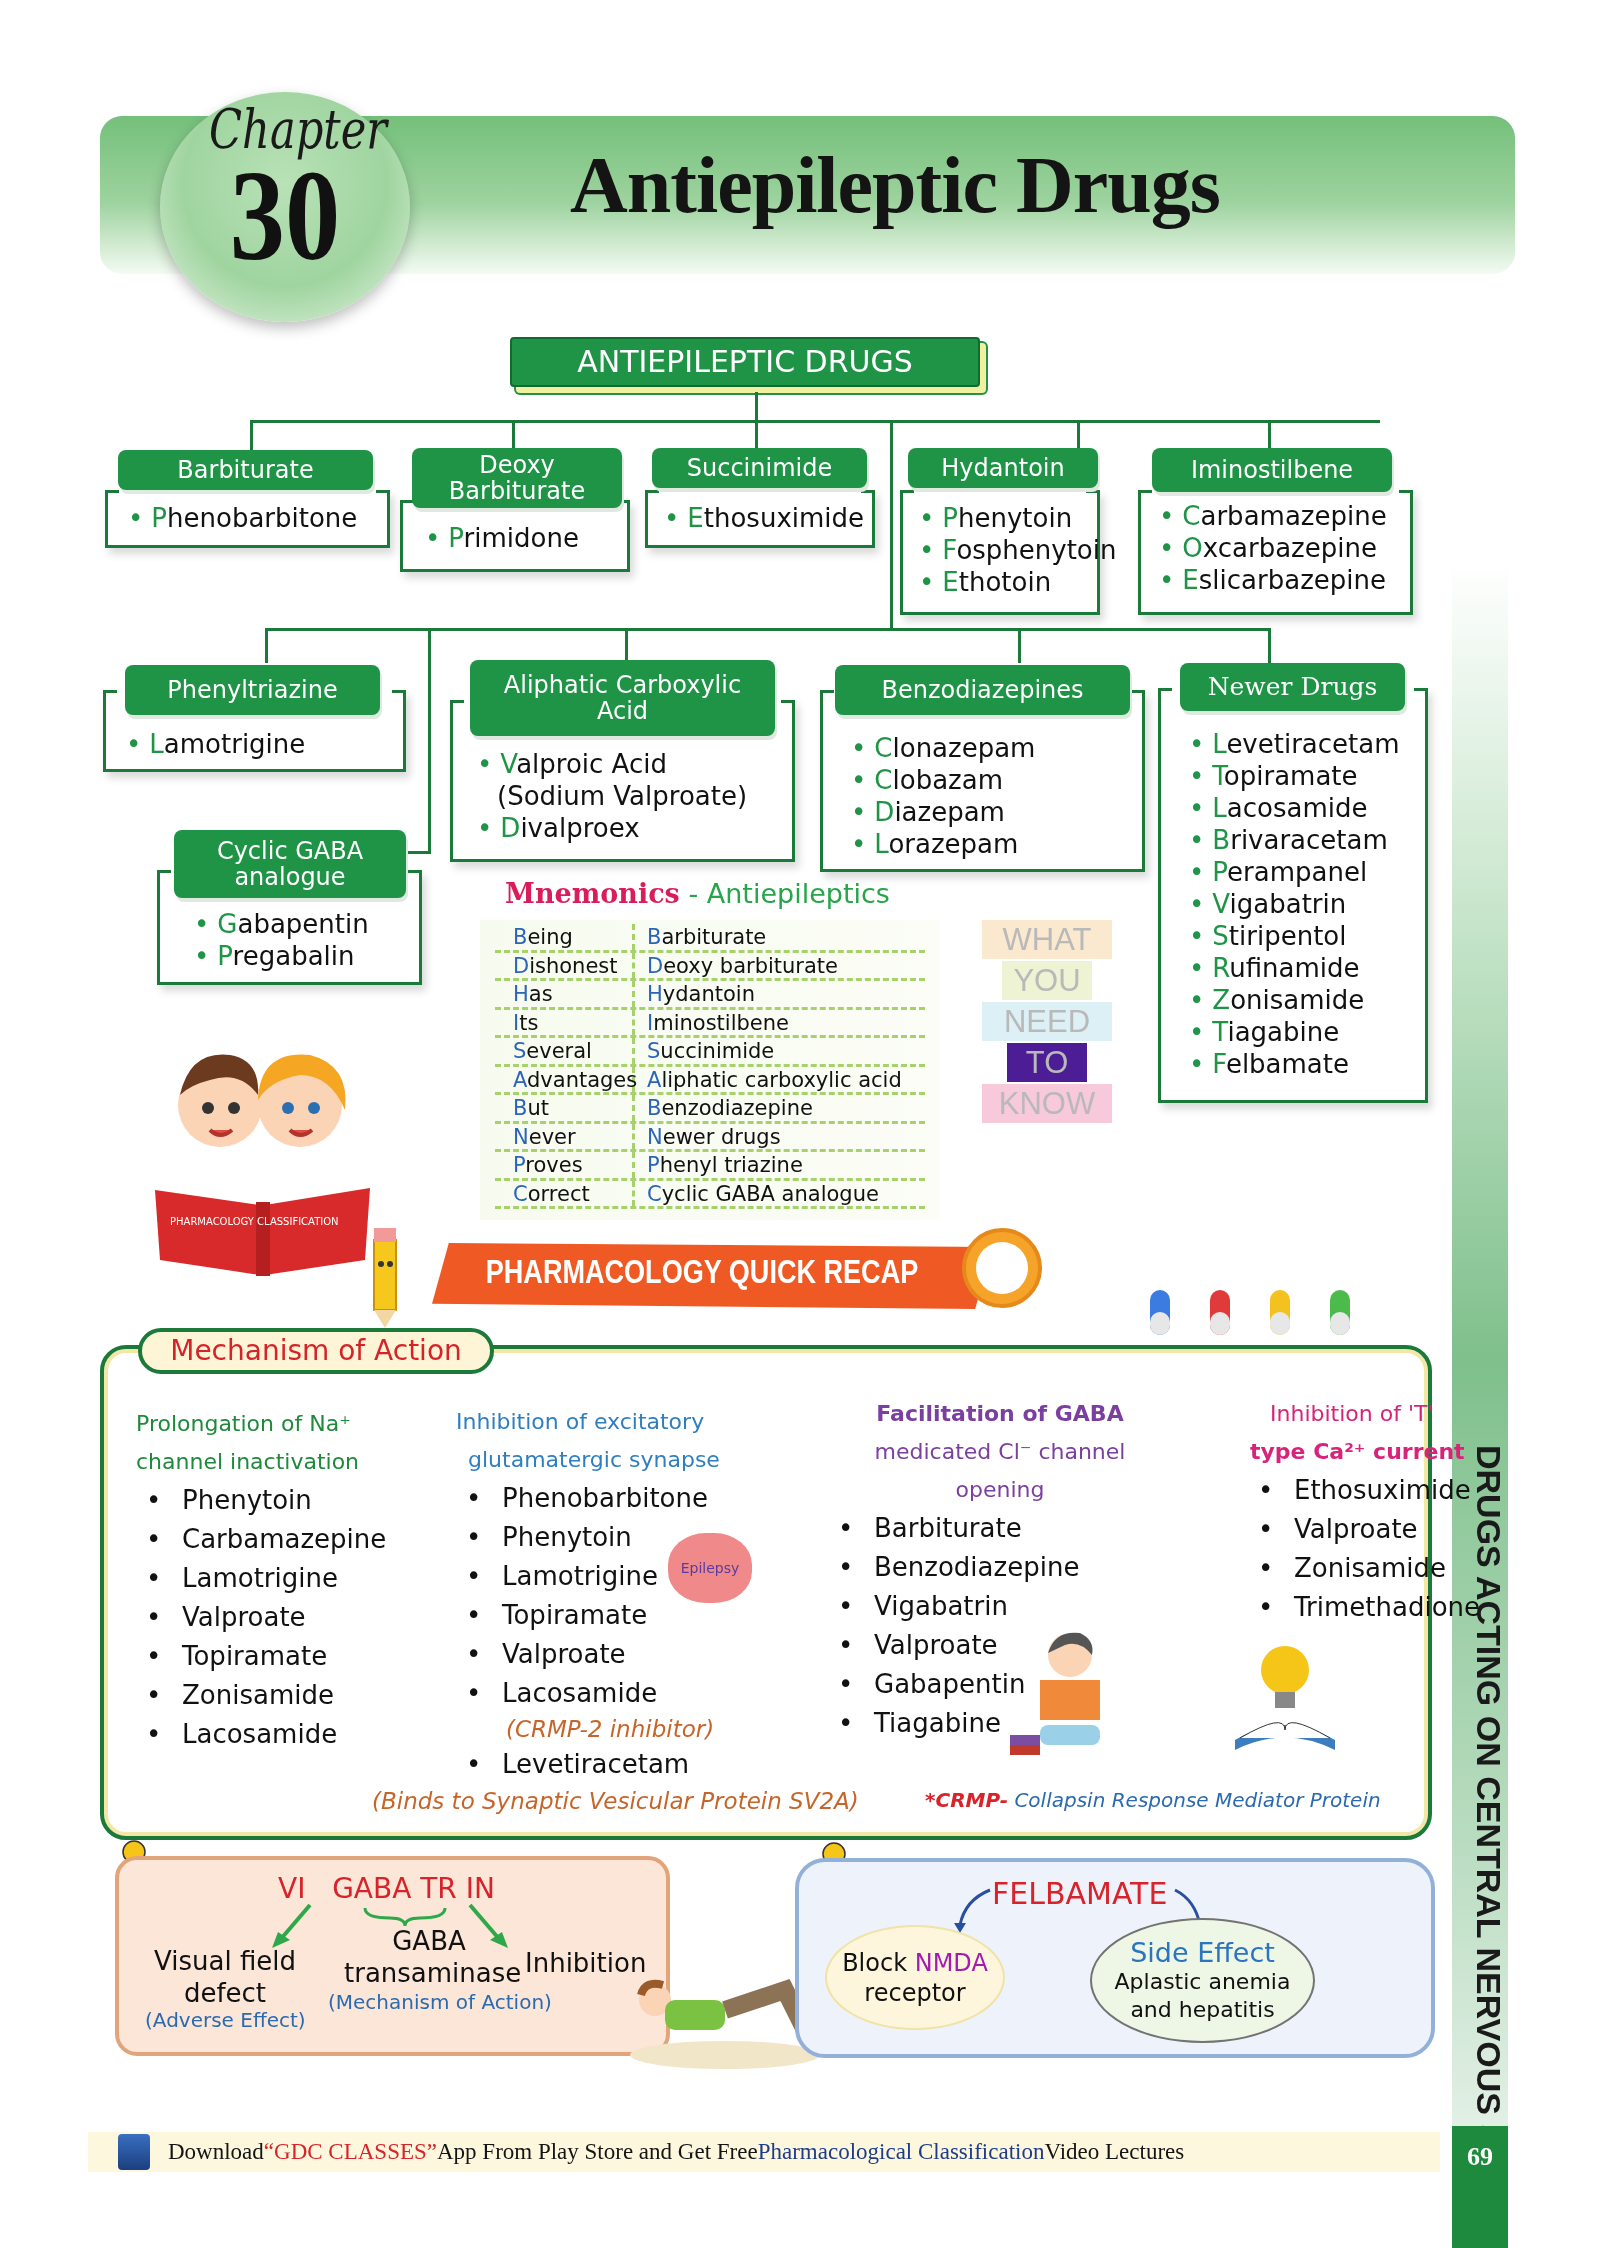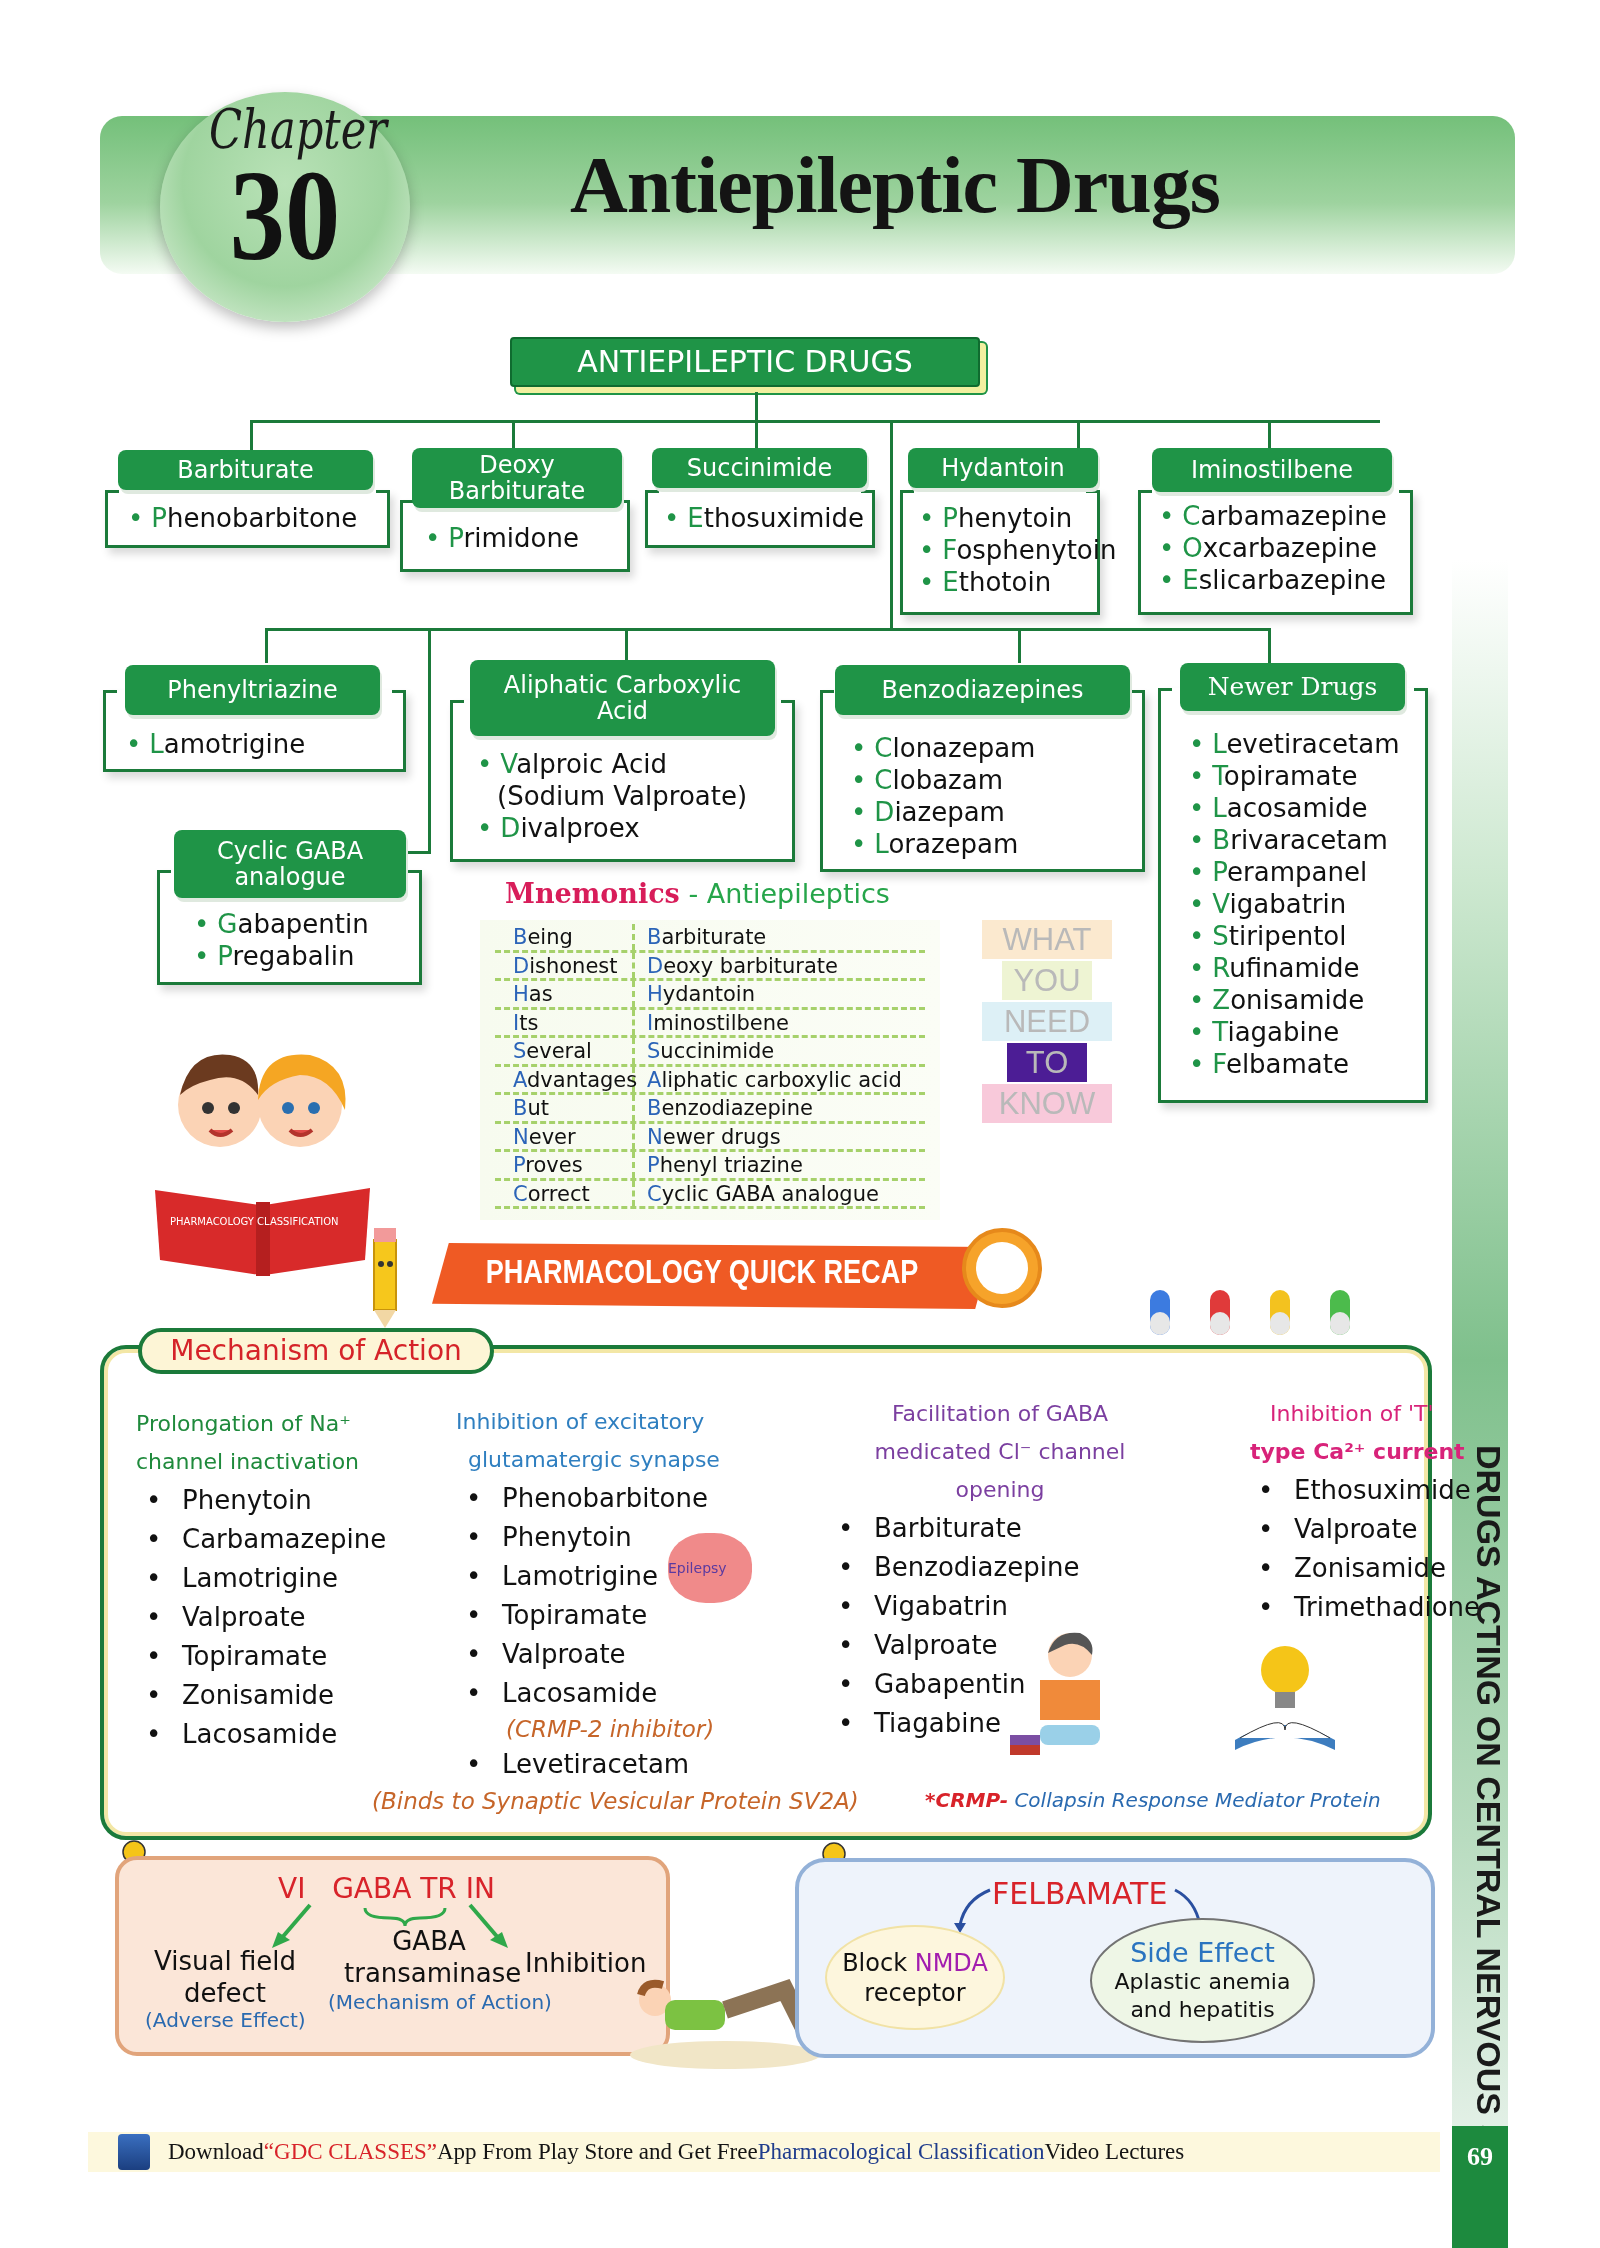--- a/index.html
+++ b/index.html
@@ -323,25 +323,25 @@
     <li>Lamotrigine</li>
     <li>Topiramate</li>
     <li>Valproate</li>
     <li>Lacosamide</li>
   </ul>
   <div class="note-orange" style="padding-left:50px;line-height:32px;">(CRMP-2 inhibitor)</div>
   <ul class="moa-list" style="padding-left:10px;">
     <li>Levetiracetam</li>
   </ul>
 </div>
-<div class="abs" style="left:668px;top:1533px;width:84px;height:70px;border-radius:45%;background:#f08a8a;color:#5b3aa0;font-size:14px;text-align:left;line-height:70px;">Epilepsy</div>
+<div class="abs" style="left:668px;top:1533px;width:84px;height:70px;border-radius:45%;background:#f08a8a;color:#5b3aa0;font-size:14px;text-align:center;line-height:70px;">Epilepsy</div>
 <div class="abs note-orange" style="left:372px;top:1788px;">(Binds to Synaptic Vesicular Protein SV2A)</div>
 
 <div class="abs" style="left:830px;top:1395px;width:340px;">
-  <div class="moa-col-title" style="color:#7b3fa0;text-align:center;">Facilitation of GABA</div>
+  <div class="moa-col-title" style="color:#7b3fa0;text-align:center;font-weight:bold;">Facilitation of GABA</div>
   <div class="moa-col-title" style="color:#7b3fa0;text-align:center;">medicated Cl⁻ channel</div>
   <div class="moa-col-title" style="color:#7b3fa0;text-align:center;">opening</div>
   <ul class="moa-list" style="padding-left:8px;">
     <li>Barbiturate</li>
     <li>Benzodiazepine</li>
     <li>Vigabatrin</li>
     <li>Valproate</li>
     <li>Gabapentin</li>
     <li>Tiagabine</li>
   </ul>

